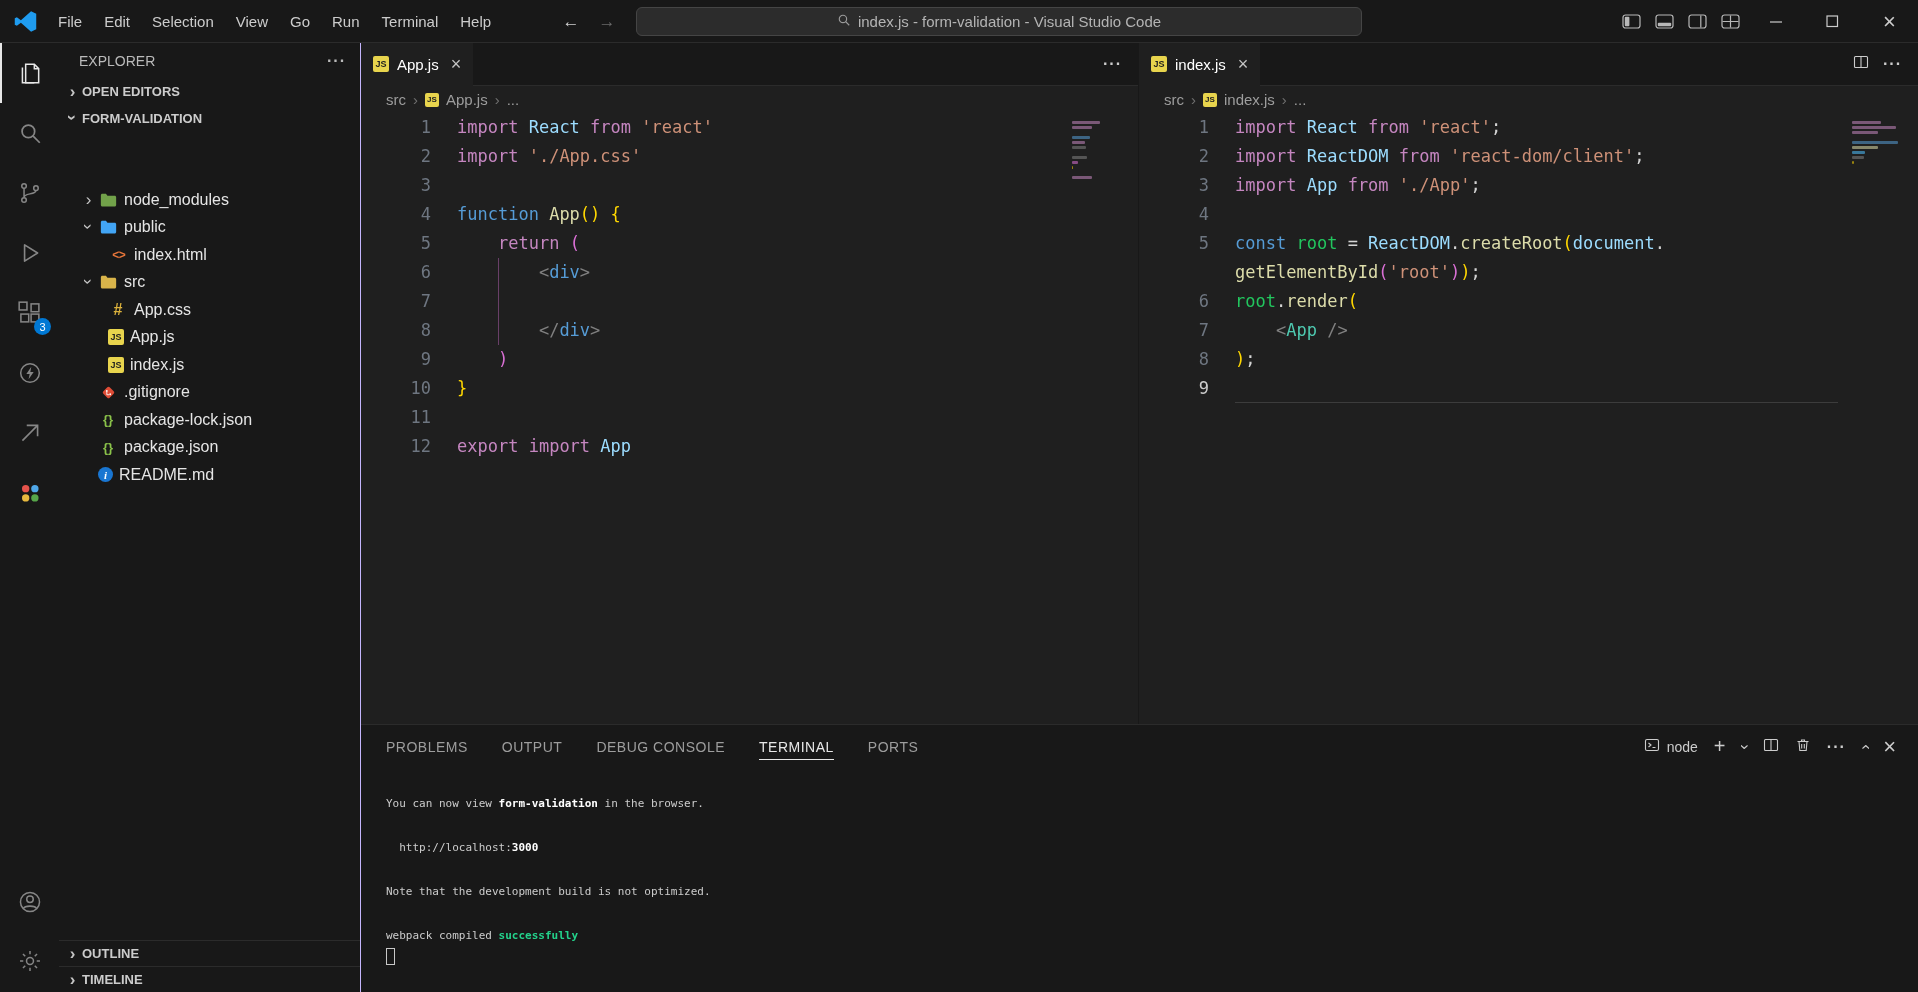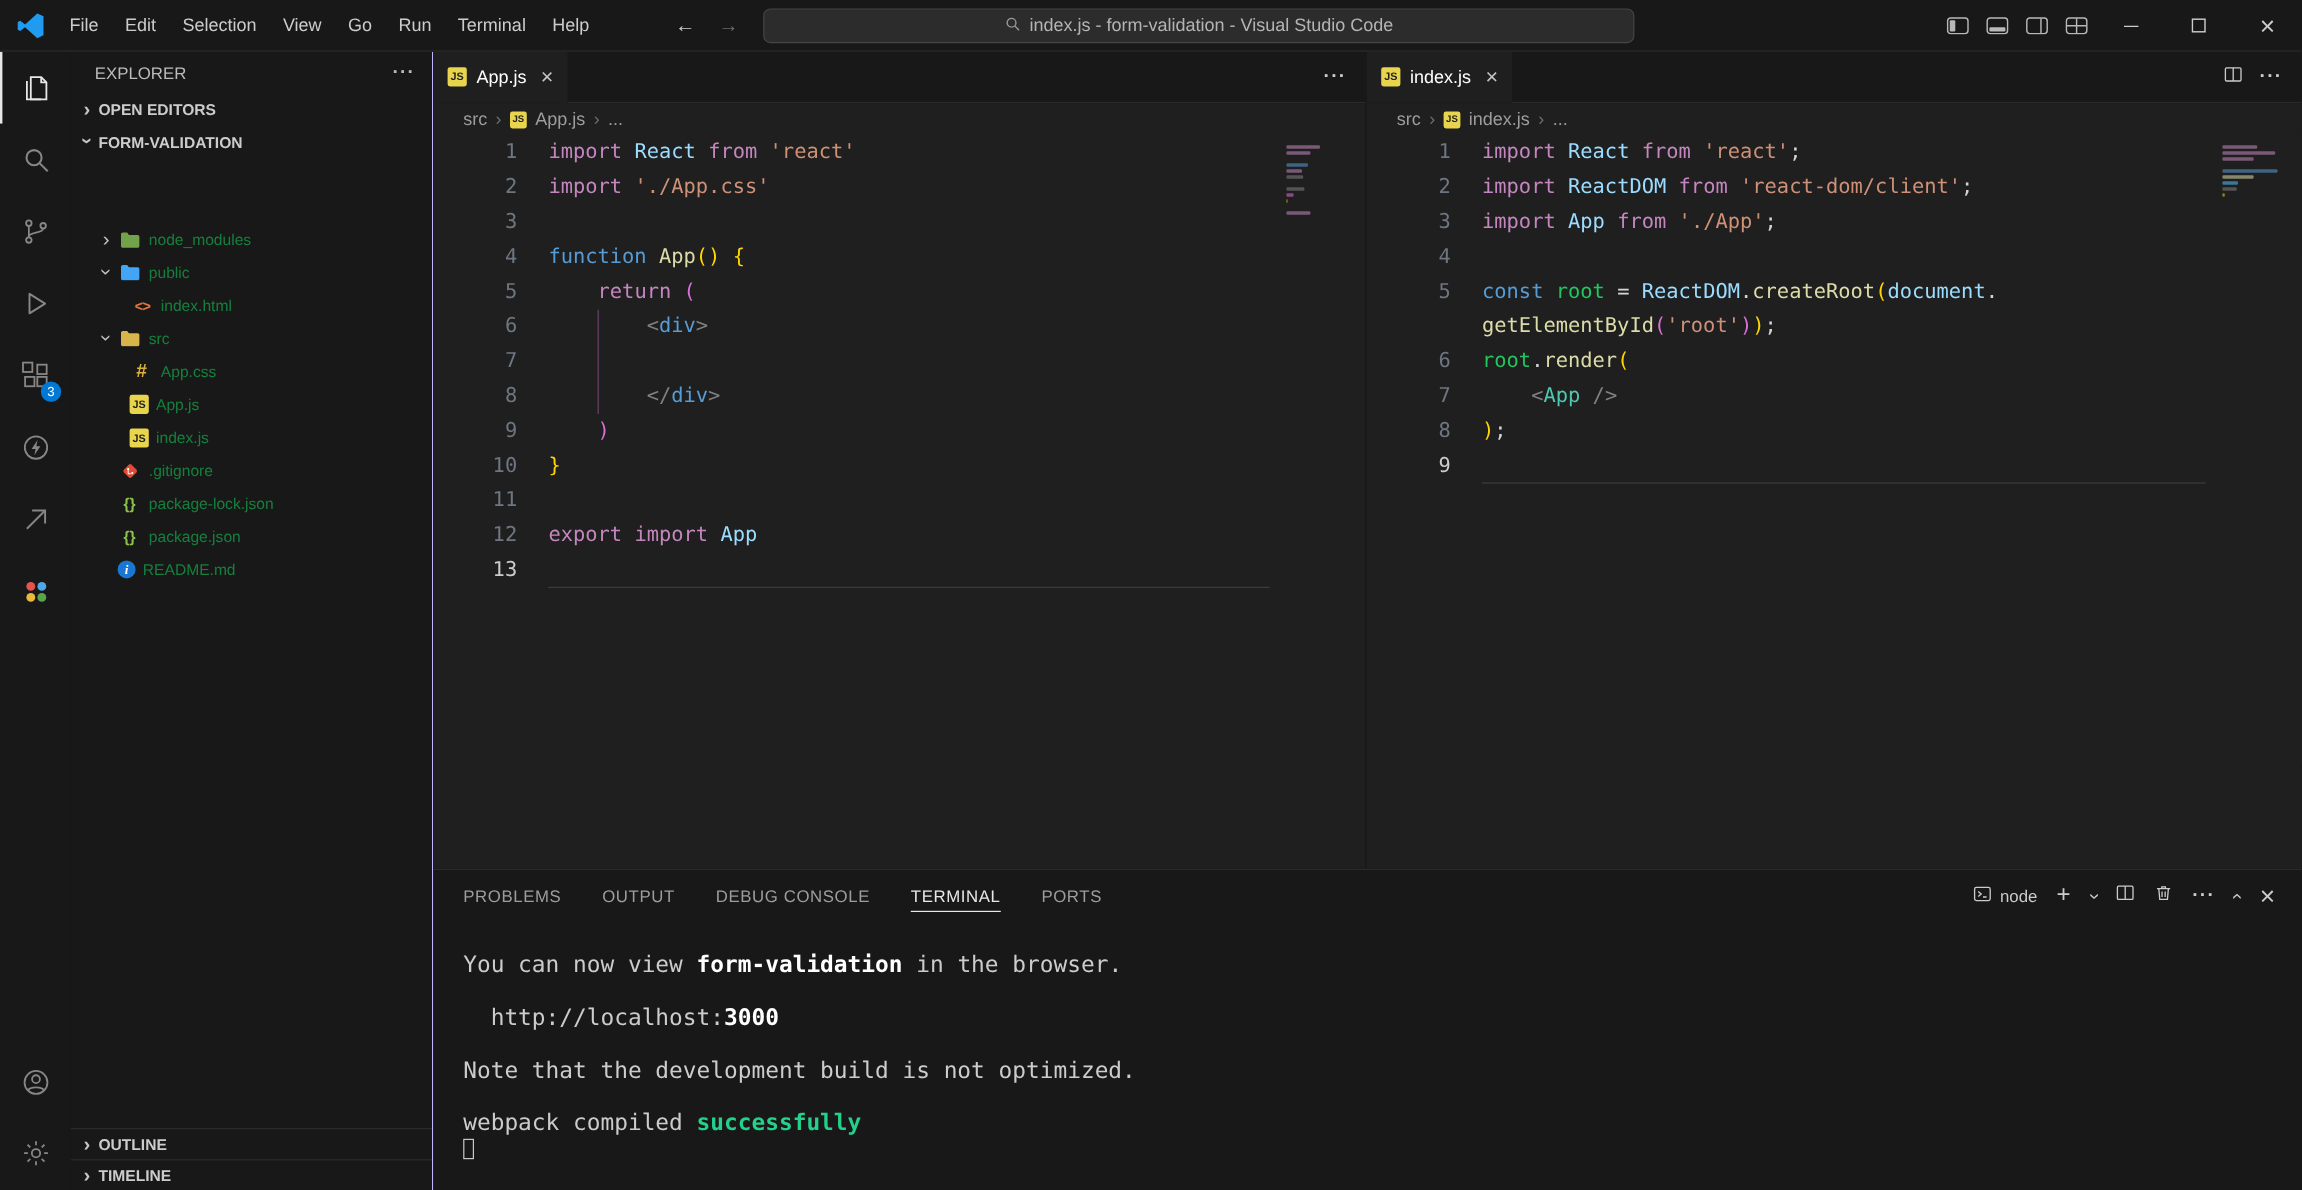--- a/index.html
+++ b/index.html
@@ -42,21 +42,21 @@
   #sb-header{height:35px;display:flex;align-items:center;padding:0 14px 0 20px;font-size:14px;color:#bbbbbb;}
   #sb-header .spacer{flex:1;}
   .dots::before{content:"\00b7\00b7\00b7";font-weight:bold;letter-spacing:1px;font-size:16px;}
   .section-row{height:27px;display:flex;align-items:center;font-size:13px;font-weight:bold;color:#cccccc;padding-left:4px;}
   .chev{width:19px;flex:0 0 19px;display:inline-flex;justify-content:center;color:#c5c5c5;font-size:17px;line-height:1;}
   .chev::before{display:inline-block;}
   .chev.right::before{content:"\203a";}
   .chev.down::before{content:"\203a";transform:rotate(90deg) translateX(-1px);}
   .chev.none::before{content:"";}
   #tree{position:absolute;top:143px;left:0;right:0;}
-  .tree-row{height:27.5px;display:flex;align-items:center;font-size:13px;color:#15803d;padding-left:20px;}
+  .tree-row{height:27.5px;display:flex;align-items:center;font-size:16px;color:#e5e5e5;padding-left:20px;}
   .tree-row.lv2{padding-left:30px;}
   .tree-label{margin-left:6px;white-space:nowrap;}
   .fi{width:20px;height:20px;flex:0 0 20px;display:inline-flex;align-items:center;justify-content:center;font-family:"Liberation Sans",sans-serif;}
   .fi-js{background:#E8D44D;border-radius:2px;width:16px;height:16px;flex:0 0 16px;}
   .fi-js::before{content:"JS";font-size:9px;font-weight:bold;color:#1e1e1e;}
   .fi-json{color:#8BC34A;font-weight:bold;font-size:13px;}
   .fi-json::before{content:"{}";}
   .fi-css{color:#DBB13C;font-weight:bold;font-size:16px;}
   .fi-css::before{content:"#";}
   .fi-info{background:#1976D2;border-radius:50%;width:15px;height:15px;flex:0 0 15px;color:#fff;}
@@ -107,21 +107,21 @@
   .panel-tab.active{color:#e7e7e7;}
   .panel-tab.active::after{content:"";position:absolute;left:0;right:0;bottom:8px;border-bottom:1px solid #e7e7e7;}
   #panel-actions{margin-left:auto;display:flex;align-items:center;gap:16px;padding-right:22px;color:#cccccc;}
   .shell-item{display:flex;align-items:center;gap:7px;font-size:14px;color:#cccccc;}
   .glyph-plus::before{content:"+";font-size:20px;line-height:1;}
   .gchev{display:inline-flex;}
   .gchev::before{content:"\203a";display:inline-block;font-size:16px;line-height:1;}
   .gchev.dn::before{transform:rotate(90deg);}
   .gchev.up::before{transform:rotate(-90deg);}
   #terminal{padding:25px 0 0 25px;font-family:"DejaVu Sans Mono",monospace;}
-  .term-row{height:22px;font-size:19px;line-height:22px;white-space:pre;}
+  .term-row{height:22px;font-size:11px;line-height:22px;white-space:pre;}
   .term-cursor{display:inline-block;width:9px;height:17px;border:1px solid #c8c8c8;vertical-align:middle;margin-top:-3px;}
 </style>
 </head>
 <body>
 
 <header id="titlebar">
   <span class="tb-logo">
     <svg width="23" height="23" viewBox="0 0 24 24">
         <path fill="#1F9CF0" d="M17.8 1.2L7.2 10.8 3 7.5.8 8.6v6.8L3 16.5l4.2-3.3 10.6 9.6 5.4-2.6V3.8z"></path>
       </svg>
@@ -480,24 +480,20 @@
           <span class="code"><span class="tk-b1">}</span></span>
         </div>
         <div class="code-row">
           <span class="ln">11</span>
           <span class="code"></span>
         </div>
         <div class="code-row">
           <span class="ln">12</span>
           <span class="code"><span class="tk-kw">export</span><span class="tk-pl"> </span><span class="tk-kw">import</span><span class="tk-pl"> </span><span class="tk-vr">App</span></span>
         </div>
-        <div class="code-row active">
-          <span class="ln cur">13</span>
-          <span class="code"></span>
-        </div>
       </div>
   </section>
 
   <section class="egroup" id="eg1">
     <div class="tabstrip">
       <div class="tab active">
         <span class="fi fi-js"></span>
         <span class="tab-label">index.js</span>
         <span class="tab-close"></span>
       </div>

